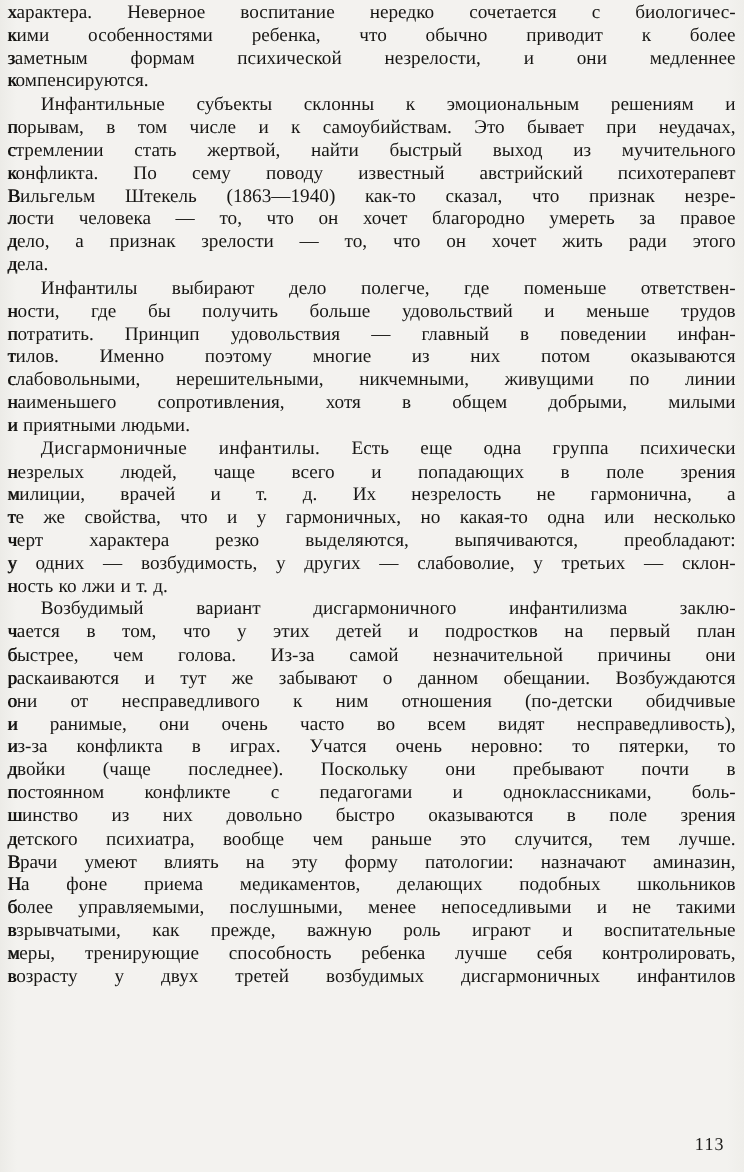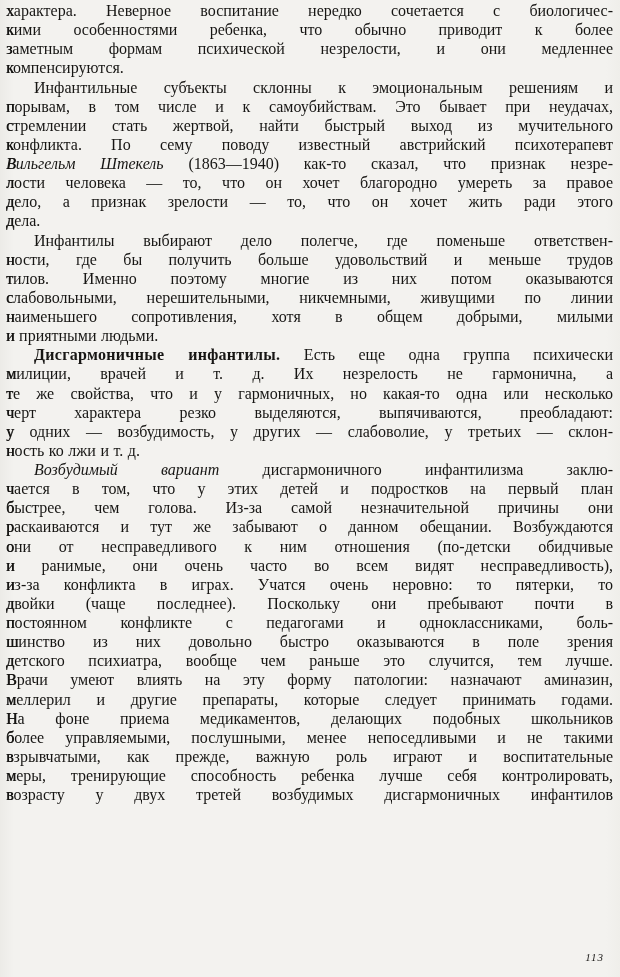--- a/index.html
+++ b/index.html
@@ -27,31 +27,30 @@
     text-align: justify;
     text-align-last: justify;
     overflow: hidden;
     word-spacing: 0.5px;
   }
   .line.left { text-align-last: left; }
   .line.indent { text-indent: 28px; }
   
   .line:not(.indent)::first-letter { text-shadow: 0.6px 0 0 currentColor; }
   .s-regular { font-style: normal; font-weight: normal; margin-top: 16px; }
-  .s-italic  { font-style: italic; }
-  .s-bold    { font-weight: bold; letter-spacing: 0.3px; }
+  .s-italic  { }
+  .s-bold    { font-weight: normal; letter-spacing: 0.3px; }
   .s-spaced  { letter-spacing: 6px; }
   .page-number {
     position: absolute;
     right: 16px;
     bottom: 14px;
-    font-size: 11px;
+    font-size: 15px;
     letter-spacing: 1px;
     color: #1d1c1a;
-    font-style: italic;
   }
 </style>
 </head>
 <body>
 
 <div class="page">
   <div class="text-block" id="text-block">
       <div class="line"><span class="s-regular">характера. Неверное воспитание нередко сочетается с биологичес-</span></div>
       <div class="line"><span class="s-regular">кими особенностями ребенка, что обычно приводит к более</span></div>
       <div class="line"><span class="s-regular">заметным формам психической незрелости, и они медленнее</span></div>
@@ -59,43 +58,44 @@
       <div class="line indent"><span class="s-regular">Инфантильные субъекты склонны к эмоциональным решениям и</span></div>
       <div class="line"><span class="s-regular">порывам, в том числе и к самоубийствам. Это бывает при неудачах,</span></div>
       <div class="line"><span class="s-regular">стремлении стать жертвой, найти быстрый выход из мучительного</span></div>
       <div class="line"><span class="s-regular">конфликта. По сему поводу известный австрийский психотерапевт</span></div>
       <div class="line"><span class="s-italic">Вильгельм Штекель</span><span class="s-regular"> (1863—1940) как-то сказал, что признак незре-</span></div>
       <div class="line"><span class="s-regular">лости человека — то, что он хочет благородно умереть за правое</span></div>
       <div class="line"><span class="s-regular">дело, а признак зрелости — то, что он хочет жить ради этого</span></div>
       <div class="line left"><span class="s-regular">дела.</span></div>
       <div class="line indent"><span class="s-regular">Инфантилы выбирают дело полегче, где поменьше ответствен-</span></div>
       <div class="line"><span class="s-regular">ности, где бы получить больше удовольствий и меньше трудов</span></div>
+      <div class="line"><span class="s-regular">потратить. Принцип удовольствия — главный в поведении инфан-</span></div>
       <div class="line"><span class="s-regular">тилов. Именно поэтому многие из них потом оказываются</span></div>
       <div class="line"><span class="s-regular">слабовольными, нерешительными, никчемными, живущими по линии</span></div>
       <div class="line"><span class="s-regular">наименьшего  сопротивления, хотя в общем добрыми, милыми</span></div>
       <div class="line left"><span class="s-regular">и приятными людьми.</span></div>
       <div class="line indent"><span class="s-bold">Дисгармоничные инфантилы.</span><span class="s-regular"> Есть еще одна группа психически</span></div>
+      <div class="line"><span class="s-regular">незрелых людей, чаще всего и попадающих в поле зрения</span></div>
       <div class="line"><span class="s-regular">милиции, врачей и т. д. Их незрелость не гармонична, а</span></div>
       <div class="line"><span class="s-regular">те же свойства, что и у гармоничных, но какая-то одна или несколько</span></div>
       <div class="line"><span class="s-regular">черт характера резко выделяются, выпячиваются, преобладают:</span></div>
       <div class="line"><span class="s-regular">у одних — возбудимость, у других — слабоволие, у третьих — склон-</span></div>
       <div class="line left"><span class="s-regular">ность ко лжи и т. д.</span></div>
       <div class="line indent"><span class="s-italic">Возбудимый вариант</span><span class="s-regular"> дисгармоничного инфантилизма заклю-</span></div>
       <div class="line"><span class="s-regular">чается в том, что у этих детей и подростков на первый план</span></div>
       <div class="line"><span class="s-regular">быстрее, чем голова. Из-за самой незначительной причины они</span></div>
       <div class="line"><span class="s-regular">раскаиваются и тут же забывают о данном обещании. Возбуждаются</span></div>
       <div class="line"><span class="s-regular">они от несправедливого к ним отношения (по-детски обидчивые</span></div>
       <div class="line"><span class="s-regular">и ранимые, они очень часто во всем видят несправедливость),</span></div>
       <div class="line"><span class="s-regular">из-за конфликта в играх. Учатся очень неровно: то пятерки, то</span></div>
       <div class="line"><span class="s-regular">двойки (чаще последнее). Поскольку они пребывают почти в</span></div>
       <div class="line"><span class="s-regular">постоянном конфликте с педагогами и одноклассниками, боль-</span></div>
       <div class="line"><span class="s-regular">шинство из них довольно быстро оказываются в поле зрения</span></div>
       <div class="line"><span class="s-regular">детского психиатра, вообще чем раньше это случится, тем лучше.</span></div>
       <div class="line"><span class="s-regular">Врачи умеют влиять на эту форму патологии: назначают аминазин,</span></div>
-      <div class="line"><span class="s-regular">меллерил и другие препараты, которые следует принимать годами.</span></div>
       <div class="line"><span class="s-regular">На фоне приема медикаментов, делающих подобных школьников</span></div>
       <div class="line"><span class="s-regular">более управляемыми, послушными, менее непоседливыми и не такими</span></div>
       <div class="line"><span class="s-regular">взрывчатыми, как прежде, важную роль играют и воспитательные</span></div>
       <div class="line"><span class="s-regular">меры, тренирующие способность ребенка лучше себя контролировать,</span></div>
       <div class="line"><span class="s-regular">возрасту у двух третей возбудимых дисгармоничных инфантилов</span></div>
     </div>
   <div class="page-number">113</div>
 </div>
 
 </body></html>

